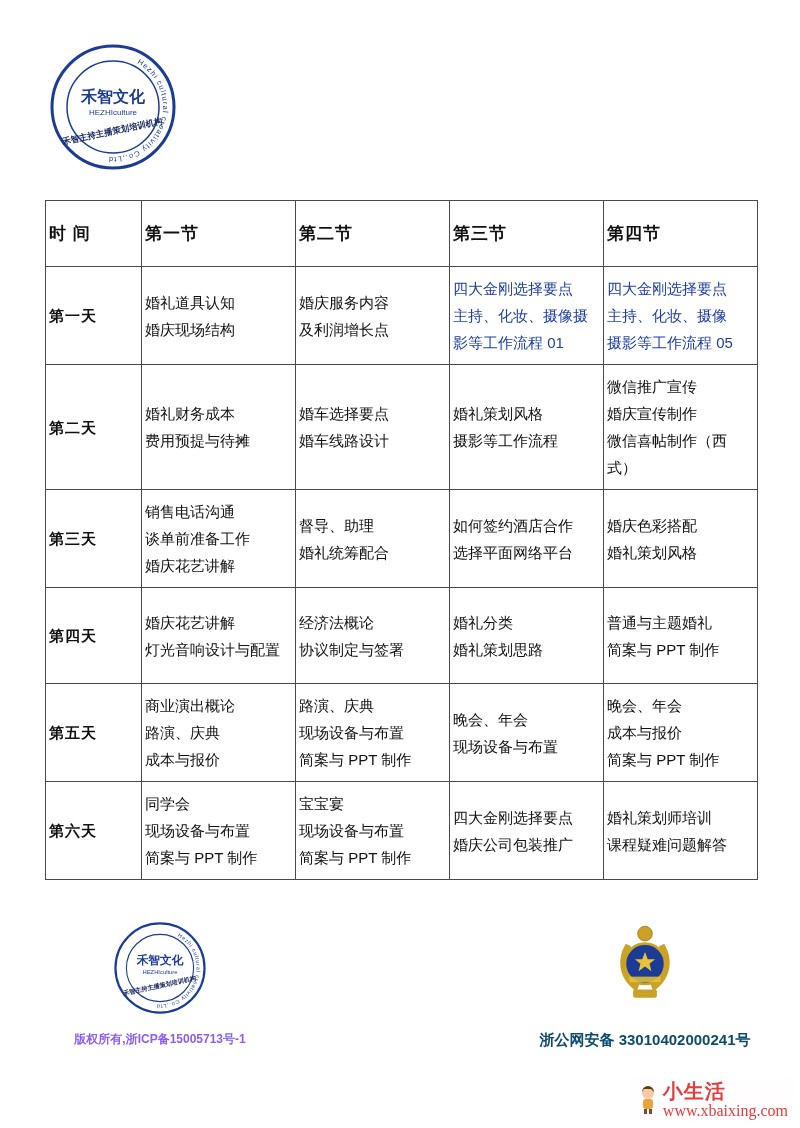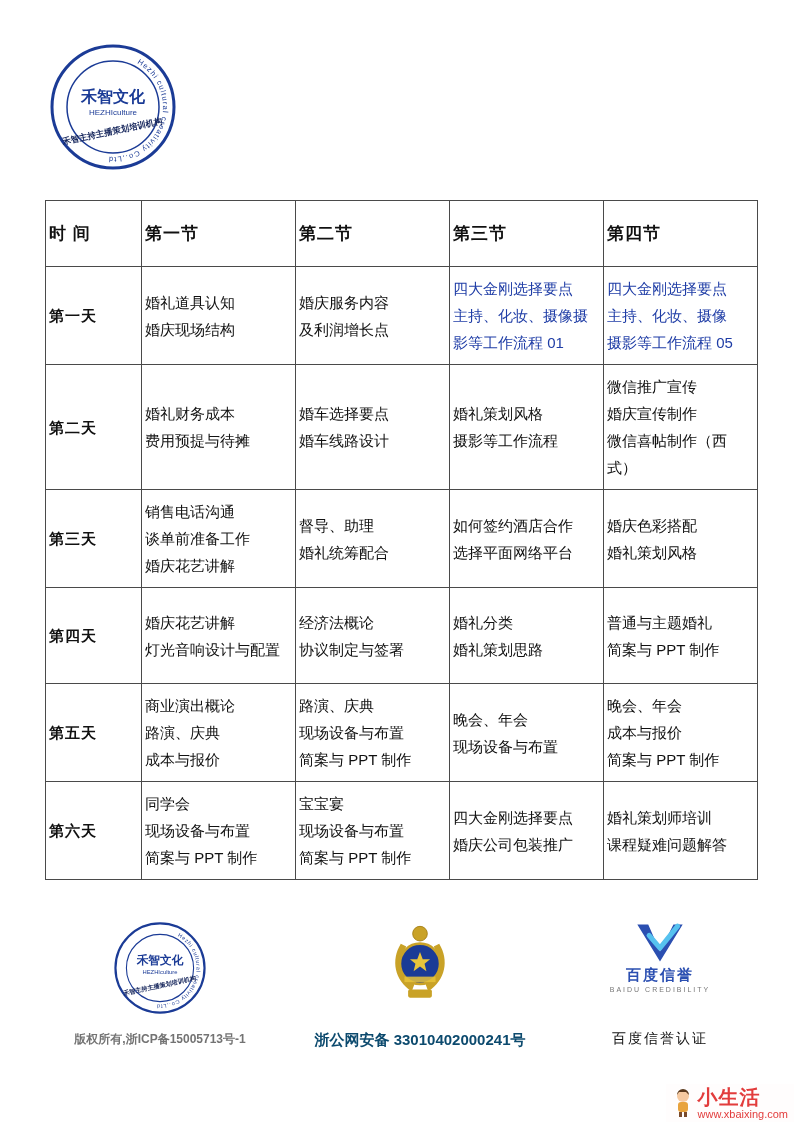--- a/index.html
+++ b/index.html
@@ -45,38 +45,38 @@
     display:flex; justify-content:space-between; align-items:stretch;
   }
   .footer-col {
     display:flex; flex-direction:column; align-items:center;
     justify-content:space-between;
   }
   .footer-col.left  { width:240px; }
   .footer-col.mid   { width:230px; }
   .footer-col.right { width:200px; }
   .logo-footer { width:92px; height:92px; }
-  .copyright-text { font-size:12px; font-weight:bold; color:#737373; padding-bottom:4px; }
+  .copyright-text { font-size:12px; font-weight:bold; color:#8b5cf6; padding-bottom:4px; }
   .police-badge { width:64px; height:80px; }
   .police-text { font-size:15px; font-weight:bold; color:#0c4a6e; padding-bottom:2px; }
   .baidu-block { display:flex; flex-direction:column; align-items:center; }
   .baidu-v { width:52px; height:42px; }
   .baidu-name { font-size:15px; font-weight:bold; color:#2b4fb1; margin-top:2px; letter-spacing:2px; }
   .baidu-name-en { font-size:7px; color:#777; letter-spacing:2px; margin-top:1px; }
   .baidu-caption { font-size:14px; color:#111; letter-spacing:2px; padding-bottom:4px; }
 
   
   .watermark {
     position:absolute; right:6px; bottom:6px;
     display:flex; align-items:center; gap:4px;
     background:#fffdfd; padding:2px 6px;
   }
   .wm-texts { display:flex; flex-direction:column; align-items:flex-start; line-height:1.1; }
   .wm-name { font-size:20px; font-weight:bold; color:#e23c3c; letter-spacing:1px; }
-  .wm-url  { font-size:11px; color:#e23c3c; }
+  .wm-url  { font-size:16px; color:#e23c3c;font-family:Liberation Serif, serif; }
 
   svg text { font-family:"Liberation Sans", sans-serif; }
 </style>
 </head>
 <body>
 
 <div class="page">
 
   <div class="header">
     <div class="logo-main">
@@ -269,33 +269,20 @@
           <circle cx="35" cy="11" r="8" fill="#c9a227" stroke="#a57f14" stroke-width="1"></circle>
           <circle cx="35" cy="44" r="22" fill="#1b3b96" stroke="#c9a227" stroke-width="3"></circle>
           <polygon points="35,31 38,39 46,39 40,44 42,52 35,47 28,52 30,44 24,39 32,39" fill="#e8c33a"></polygon>
           <rect x="18" y="58" width="34" height="6" fill="#e8c33a" opacity="0.85"></rect>
           <rect x="22" y="72" width="26" height="9" rx="2" fill="#c9a227"></rect>
         </svg>
       </div>
       <div class="police-text">浙公网安备 33010402000241号</div>
     </div>
 
-    <div class="footer-col right">
-      <div class="baidu-block">
-        <div class="baidu-v">
-          <svg viewBox="0 0 60 50" width="52" height="42">
-            <polygon points="3,3 16,3 30,35 46,3 57,3 30,47" fill="#2b4fb1"></polygon>
-            <polyline points="17,16 30,31 51,5" fill="none" stroke="#56c2ef" stroke-width="6" stroke-linecap="round" stroke-linejoin="round"></polyline>
-          </svg>
-        </div>
-        <div class="baidu-name">百度信誉</div>
-        <div class="baidu-name-en">BAIDU CREDIBILITY</div>
-      </div>
-      <div class="baidu-caption">百度信誉认证</div>
-    </div>
 
   </div>
 
   <div class="watermark">
     <svg viewBox="0 0 22 30" width="22" height="30">
       <circle cx="11" cy="8" r="6" fill="#f6c9a0"></circle>
       <path d="M5,7 a6,6 0 0,1 12,0 l-3,-3 h-7 z" fill="#5b3a1e"></path>
       <rect x="6" y="14" width="10" height="10" rx="3" fill="#e8a33d"></rect>
       <rect x="7" y="24" width="3" height="5" fill="#7a4a2b"></rect>
       <rect x="12" y="24" width="3" height="5" fill="#7a4a2b"></rect>

